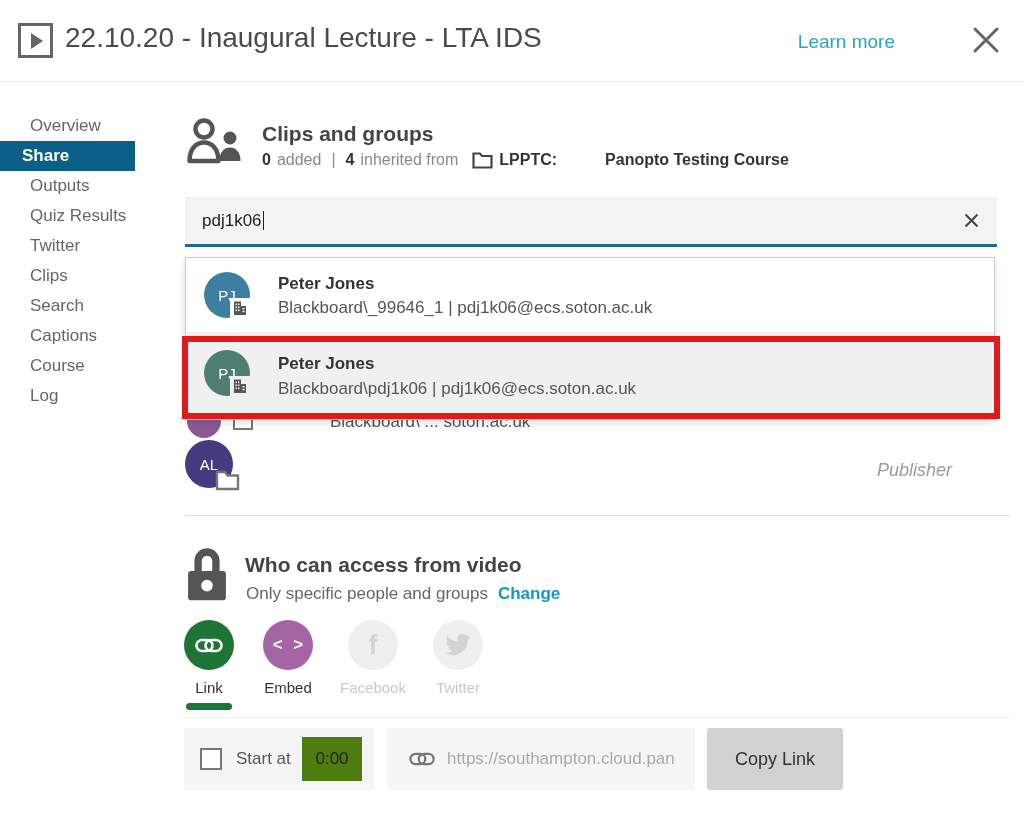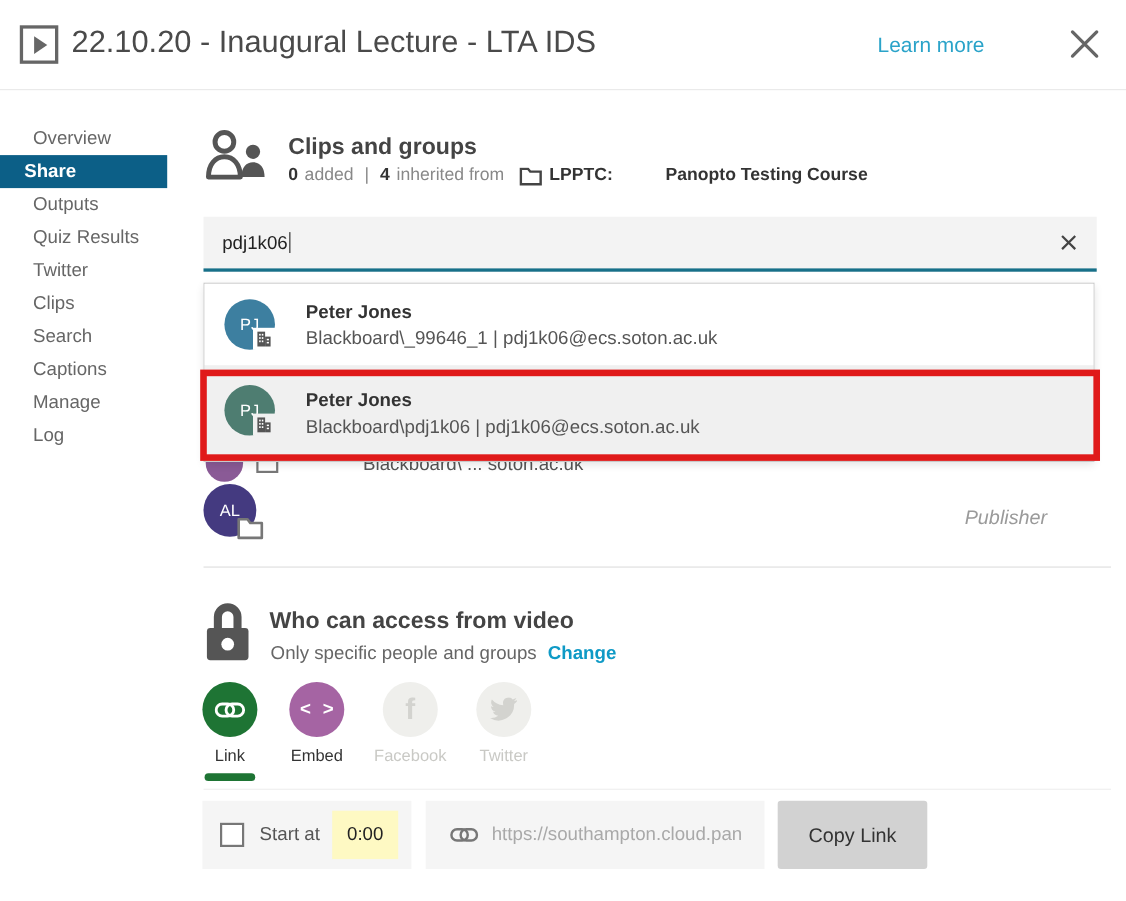--- a/index.html
+++ b/index.html
@@ -10,21 +10,21 @@
   .hdr { position:absolute; top:0; left:0; width:1024px; height:82px; border-bottom:1px solid #e8e8e8; }
   .vid-icon { position:absolute; left:18px; top:23px; width:35px; height:35px; border:3px solid #666; display:flex; align-items:center; justify-content:center; }
   .vid-icon .tri { width:0; height:0; border-left:12px solid #666; border-top:8px solid transparent; border-bottom:8px solid transparent; margin-left:3px; }
   .title { position:absolute; left:65px; top:22px; font-size:28px; font-weight:400; color:#4a4a4a; white-space:nowrap; }
   .learn-more { position:absolute; right:129px; top:31px; font-size:19px; color:#2aa3c9; cursor:pointer; }
   .close-x { position:absolute; right:24px; top:26px; width:28px; height:28px; cursor:pointer; }
 
   
   .sidebar { position:absolute; top:111px; left:0; width:170px; }
   .nav-item { height:30px; line-height:30px; padding-left:30px; font-size:17px; color:#666; cursor:pointer; white-space:nowrap; }
-  .nav-item.active { background:#0c5f87; color:#fff; font-weight:bold; width:152px; padding-left:22px; }
+  .nav-item.active { background:#0c5f87; color:#fff; font-weight:bold; width:135px; padding-left:22px; }
 
   
   .ppl-icon { position:absolute; left:185px; top:117px; }
   .ppl-title { position:absolute; left:262px; top:122px; font-size:21px; font-weight:600; color:#444; }
   .ppl-meta { position:absolute; left:262px; top:151px; font-size:16px; color:#888; display:flex; align-items:center; white-space:nowrap; }
   .ppl-meta b { color:#333; }
   .ppl-meta .sep { margin:0 10px; color:#888; }
   .ppl-meta .gap { width:6px; }
   .folder-ic { margin:0 6px 0 14px; display:inline-flex; }
   .lpptc { font-weight:700; color:#333; }
@@ -81,21 +81,21 @@
   .s-link { left:169px; } .s-embed { left:248px; } .s-fb { left:333px; } .s-tw { left:418px; }
   .c-link { background:#1e7434; } .c-embed { background:#a564a3; } .c-gray { background:#efefec; }
   .embed-glyph { color:#fff; font-weight:700; font-size:17px; letter-spacing:3px; padding-left:3px; }
   .fb-glyph { color:#d3d3cf; font-weight:700; font-size:27px; }
   .link-underline { position:absolute; left:186px; top:703px; width:46px; height:7px; border-radius:4px; background:#1e7434; }
 
   
   .startbox { position:absolute; left:184px; top:728px; width:190px; height:62px; background:#f5f5f5; }
   .chk { position:absolute; left:16px; top:20px; width:22px; height:22px; border:2px solid #777; background:#fff; cursor:pointer; }
   .start-lbl { position:absolute; left:52px; top:0; line-height:62px; font-size:17px; color:#555; }
-  .timebox { position:absolute; left:118px; top:9px; width:60px; height:44px; background:#fef9c3; text-align:center; line-height:44px; font-size:17px; color:#222; cursor:text; }
+  .timebox { position:absolute; left:118px; top:9px; width:60px; height:44px; background:#4d7c0f; text-align:center; line-height:44px; font-size:17px; color:#222; cursor:text; }
   .urlbox { position:absolute; left:387px; top:728px; width:308px; height:62px; background:#f5f5f5; cursor:text; }
   .url-ic { position:absolute; left:22px; top:24px; }
   .url-text { position:absolute; left:60px; top:0; line-height:62px; font-size:17px; color:#a9a9a9; width:230px; overflow:hidden; white-space:nowrap; }
   .copybtn { position:absolute; left:707px; top:728px; width:136px; height:62px; background:#d2d2d2; border-radius:3px; text-align:center; line-height:62px; font-size:18px; color:#333; cursor:pointer; }
 </style>
 </head>
 <body>
 
 <div class="dialog">
 
@@ -114,21 +114,21 @@
 
   <nav class="sidebar">
     <div class="nav-item">Overview</div>
     <div class="nav-item active">Share</div>
     <div class="nav-item">Outputs</div>
     <div class="nav-item">Quiz Results</div>
     <div class="nav-item">Twitter</div>
     <div class="nav-item">Clips</div>
     <div class="nav-item">Search</div>
     <div class="nav-item">Captions</div>
-    <div class="nav-item">Manage</div>
+    <div class="nav-item">Course</div>
     <div class="nav-item">Log</div>
   </nav>
 
   <div class="ppl-icon">
     <svg width="56" height="48" viewBox="0 0 56 48">
       <circle cx="19" cy="12" r="8.5" fill="none" stroke="#555" stroke-width="4.5"></circle>
       <path d="M4.5 44 c0-12 6.5-18.5 14.5-18.5 s14.5 6.5 14.5 18.5 z" fill="none" stroke="#555" stroke-width="4.5" stroke-linejoin="round"></path>
       <circle cx="45" cy="21" r="6.5" fill="#555"></circle>
       <path d="M34.5 44 c0-9 4.5-13.5 10.5-13.5 s10.5 4.5 10.5 13.5 z" fill="#555"></path>
     </svg>

